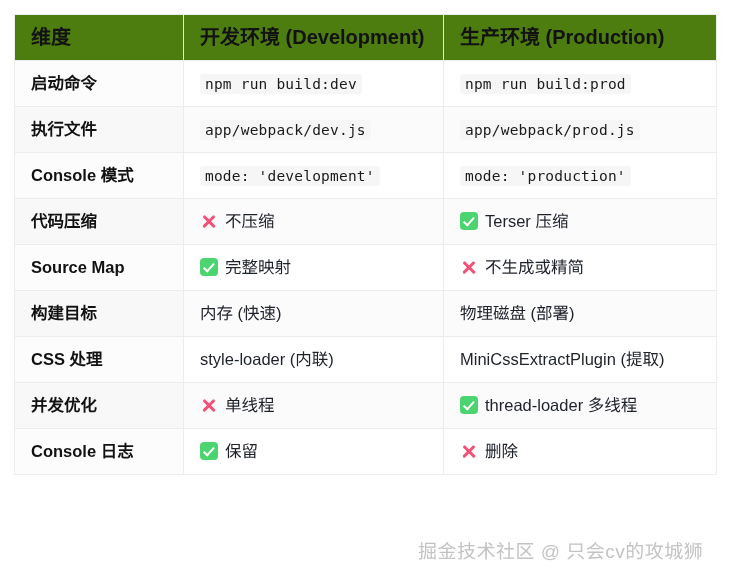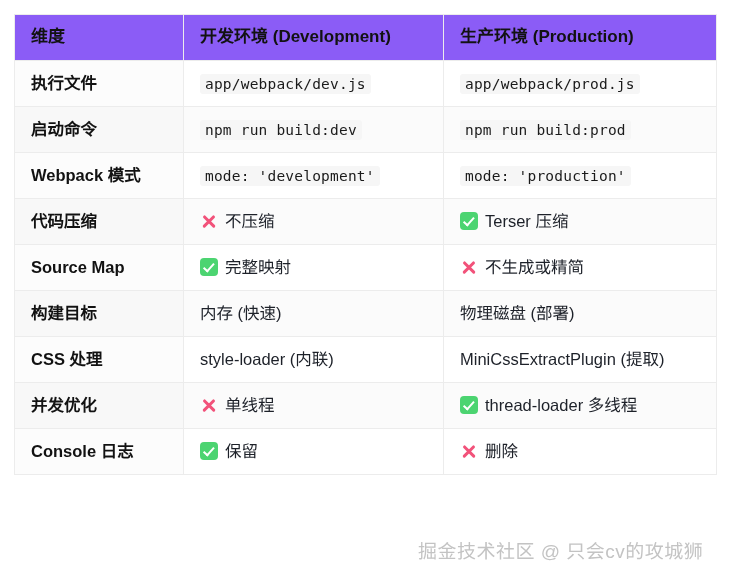--- a/index.html
+++ b/index.html
@@ -40,23 +40,23 @@
     border: 1px solid #ececec;
     padding: 0 16px;
     height: 45px;
     vertical-align: middle;
     text-align: left;
     line-height: 1.35;
     white-space: nowrap;
     overflow: hidden;
   }
   table.compare thead th {
-    background: #8b5cf6;
+    background: #4d7c0f;
     font-weight: bold;
-    font-size: 17px;
+    font-size: 20px;
     color: #121212;
     height: 45px;
   }
   table.compare tbody th.rowhead {
     font-weight: bold;
     background: #fcfcfc;
     color: #121212;
   }
   table.compare tbody tr:nth-child(odd) td { background: #ffffff; }
   table.compare tbody tr:nth-child(even) td { background: #fbfbfb; }
@@ -150,31 +150,31 @@
     </colgroup>
     <thead>
       <tr>
         <th>维度</th>
         <th>开发环境 (Development)</th>
         <th>生产环境 (Production)</th>
       </tr>
     </thead>
     <tbody id="tbody">
         <tr>
+          <th class="rowhead">启动命令</th>
+          <td><code class="inline">npm run build:dev</code></td>
+          <td><code class="inline">npm run build:prod</code></td>
+        </tr>
+        <tr>
           <th class="rowhead">执行文件</th>
           <td><code class="inline">app/webpack/dev.js</code></td>
           <td><code class="inline">app/webpack/prod.js</code></td>
         </tr>
         <tr>
-          <th class="rowhead">启动命令</th>
-          <td><code class="inline">npm run build:dev</code></td>
-          <td><code class="inline">npm run build:prod</code></td>
-        </tr>
-        <tr>
-          <th class="rowhead">Webpack 模式</th>
+          <th class="rowhead">Console 模式</th>
           <td><code class="inline">mode: 'development'</code></td>
           <td><code class="inline">mode: 'production'</code></td>
         </tr>
         <tr>
           <th class="rowhead">代码压缩</th>
           <td>
             <div class="cell-flex">
               <span class="ico-cross"></span>
               <span class="celltext">不压缩</span>
             </div>

